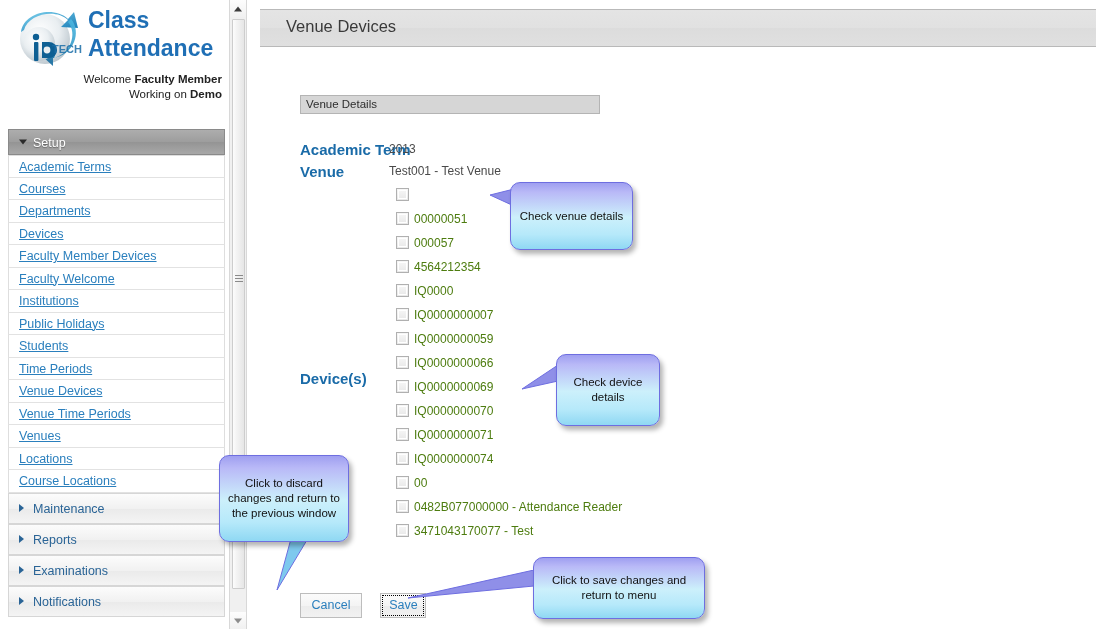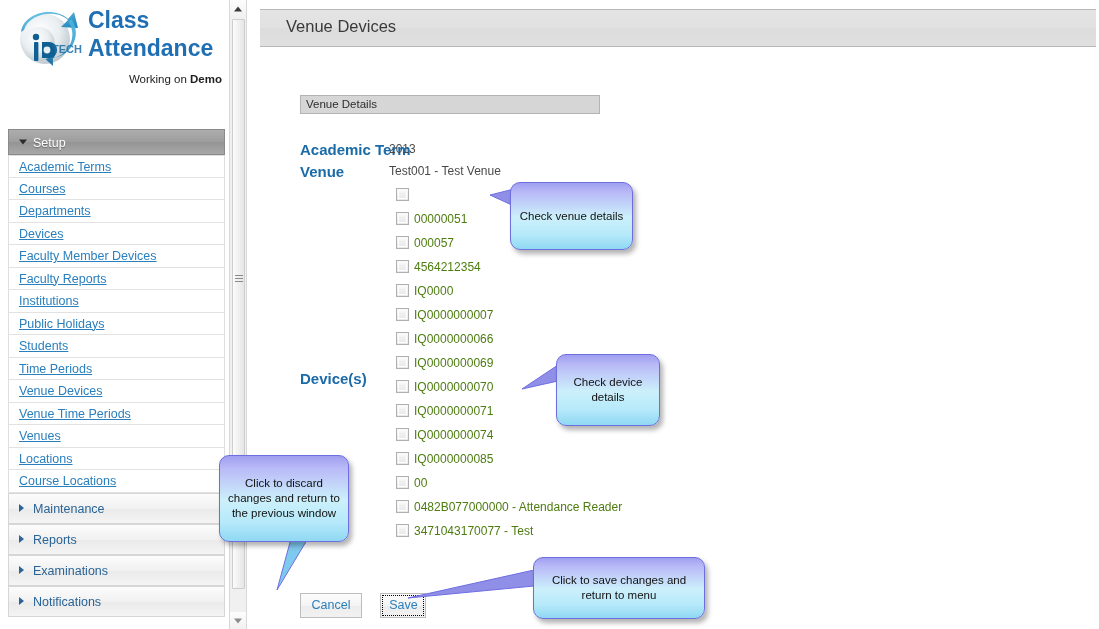--- a/index.html
+++ b/index.html
@@ -340,37 +340,38 @@
             <circle cx="35" cy="44" r="3.4" fill="#e9eef1"></circle>
           </g>
           <text x="40" y="47" font-family="Liberation Sans, sans-serif" font-size="11" font-weight="bold" fill="#1b6ea8" opacity=".85">TECH</text>
         </svg>
       </div>
       <div id="brand-title">
         <div>Class</div>
         <div>Attendance</div>
       </div>
       <div id="brand-sub">
+        <div><span>Welcome </span><span class="bold">Faculty Member</span></div>
         <div><span>Working on </span><span class="bold">Demo</span></div>
       </div>
     </div>
 
     <div id="menu">
 
       <div class="sec-header open">
         <span class="tri down"></span>
         <span>Setup</span>
       </div>
       <div id="setup-items">
         <a class="menu-link">Academic Terms</a>
         <a class="menu-link">Courses</a>
         <a class="menu-link">Departments</a>
         <a class="menu-link">Devices</a>
         <a class="menu-link">Faculty Member Devices</a>
-        <a class="menu-link">Faculty Reports</a>
+        <a class="menu-link">Faculty Welcome</a>
         <a class="menu-link">Institutions</a>
         <a class="menu-link">Public Holidays</a>
         <a class="menu-link">Students</a>
         <a class="menu-link">Time Periods</a>
         <a class="menu-link">Venue Devices</a>
         <a class="menu-link">Venue Time Periods</a>
         <a class="menu-link">Venues</a>
         <a class="menu-link">Locations</a>
         <a class="menu-link">Course Locations</a>
       </div>
@@ -424,26 +425,26 @@
 
     <div class="field-label" id="lbl-devices">Device(s)</div>
 
     <div id="device-list">
         <div class="cb-row"><span class="cb"></span><span class="cb-label"></span></div>
         <div class="cb-row"><span class="cb"></span><span class="cb-label">00000051</span></div>
         <div class="cb-row"><span class="cb"></span><span class="cb-label">000057</span></div>
         <div class="cb-row"><span class="cb"></span><span class="cb-label">4564212354</span></div>
         <div class="cb-row"><span class="cb"></span><span class="cb-label">IQ0000</span></div>
         <div class="cb-row"><span class="cb"></span><span class="cb-label">IQ0000000007</span></div>
+        <div class="cb-row"><span class="cb"></span><span class="cb-label">IQ0000000059</span></div>
         <div class="cb-row"><span class="cb"></span><span class="cb-label">IQ0000000066</span></div>
         <div class="cb-row"><span class="cb"></span><span class="cb-label">IQ0000000069</span></div>
         <div class="cb-row"><span class="cb"></span><span class="cb-label">IQ0000000070</span></div>
         <div class="cb-row"><span class="cb"></span><span class="cb-label">IQ0000000071</span></div>
         <div class="cb-row"><span class="cb"></span><span class="cb-label">IQ0000000074</span></div>
-        <div class="cb-row"><span class="cb"></span><span class="cb-label">IQ0000000085</span></div>
         <div class="cb-row"><span class="cb"></span><span class="cb-label">00</span></div>
         <div class="cb-row"><span class="cb"></span><span class="cb-label">0482B077000000 - Attendance Reader</span></div>
         <div class="cb-row"><span class="cb"></span><span class="cb-label">3471043170077 - Test</span></div>
       </div>
 
     <div id="btn-row">
       <span class="btn" id="btn-cancel">Cancel</span>
       <span class="btn" id="btn-save">Save</span>
     </div>
   </div>

